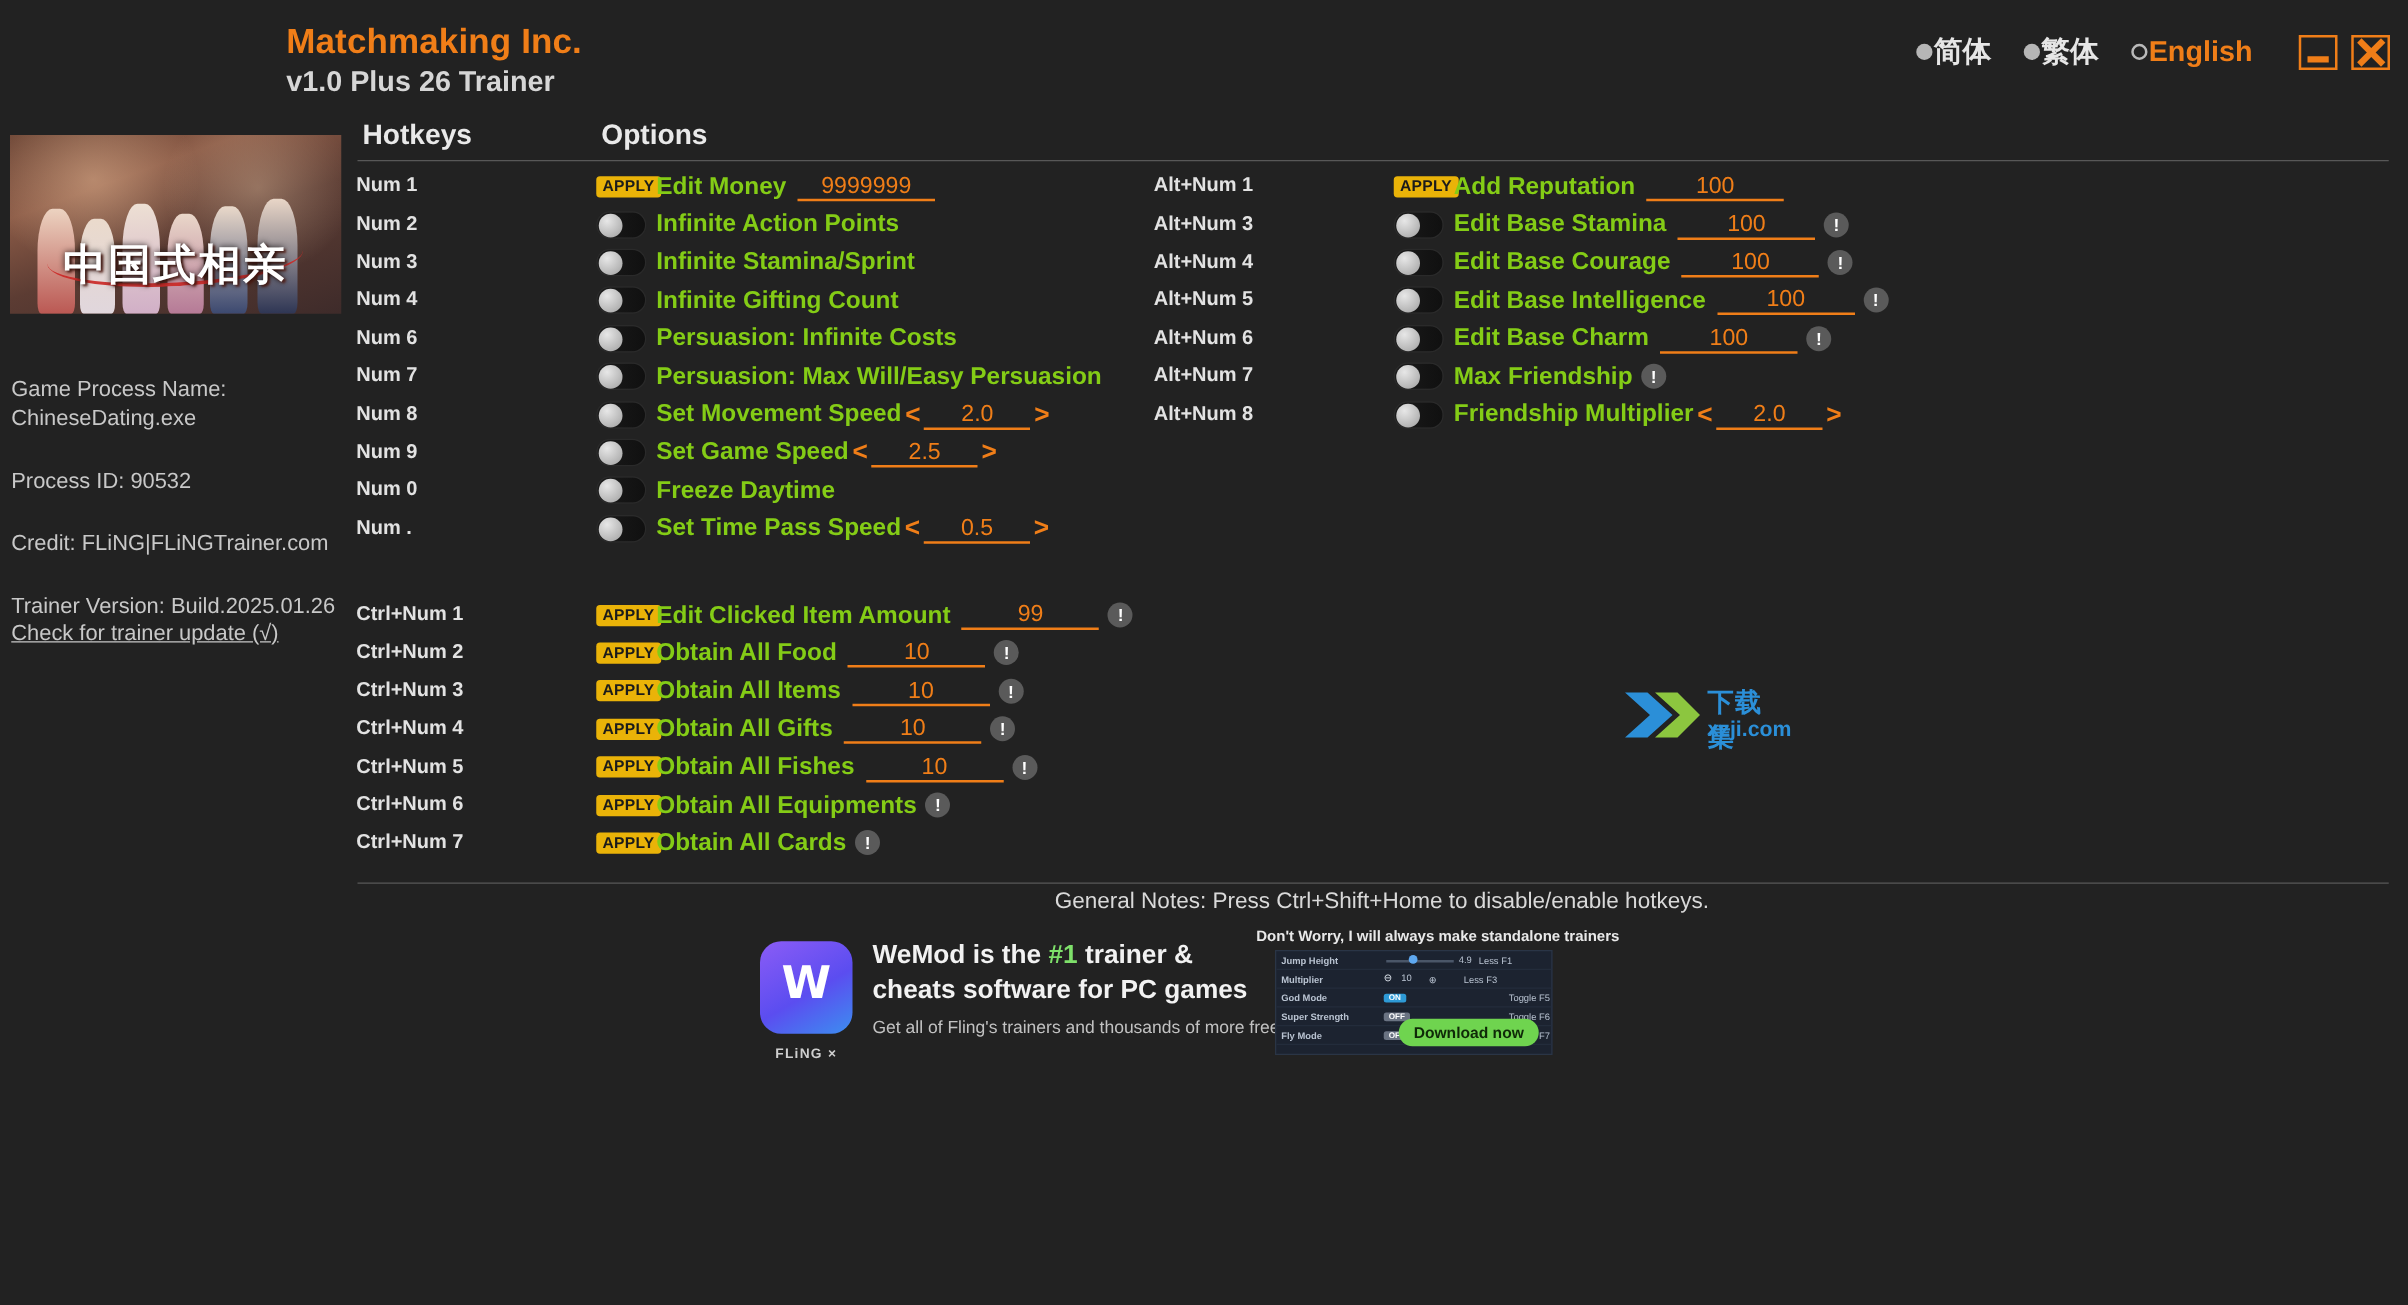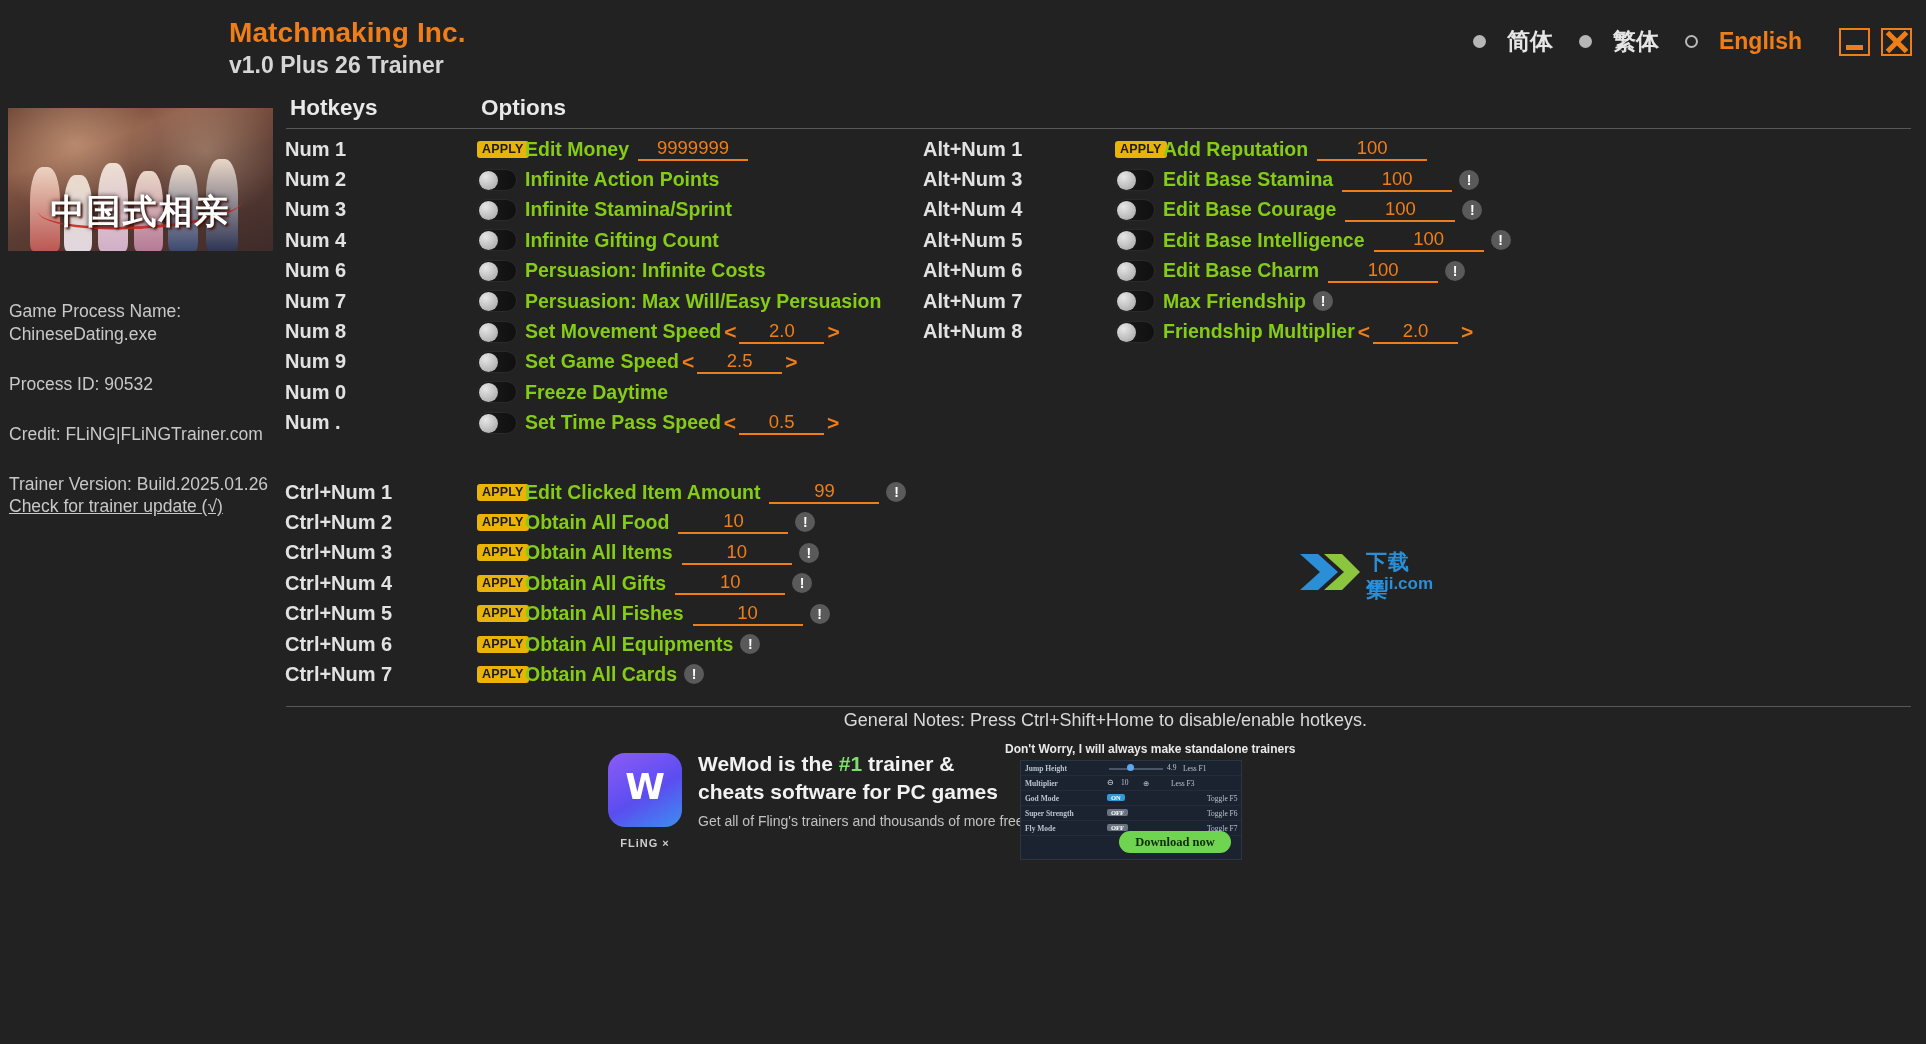--- a/index.html
+++ b/index.html
@@ -16,21 +16,21 @@
   .title-block { position:absolute; left:229px; top:16px; }
   .title-main {
     font-size: 28px; font-weight: bold; color:#f07e18; letter-spacing:0.1px;
     line-height: 34px;
   }
   .title-sub {
     font-size: 23px; font-weight: bold; color:#d6d6d6; line-height: 30px;
   }
 
   .lang-area { position:absolute; right:14px; top:26px; display:flex; align-items:center; gap:0px; }
-  .lang-opt { display:flex; align-items:center; gap:21px; margin-right:26px; cursor:pointer; }
+  .lang-opt { display:flex; align-items:center; gap:1px; margin-right:26px; cursor:pointer; }
   .radio-dot {
     width:13px; height:13px; border-radius:50%;
     background:#b6b6b6; display:inline-block;
   }
   .radio-ring {
     width:13px; height:13px; border-radius:50%;
     background:#222; border:2px solid #b9b9b9; display:inline-block;
   }
   .lang-label { font-size:23px; font-weight:bold; color:#e6e6e6; }
   .lang-label.active { color:#f07e18; }
@@ -95,21 +95,21 @@
   .divider-bottom {
     position:absolute; left:1px; top:616px; width:1625px; height:1px; background:#585858;
   }
 
   .grid-left  { position:absolute; left:0px;   top:44px; }
   .grid-right { position:absolute; left:638px; top:44px; }
 
   .row { position:relative; height:30.4px; display:flex; align-items:center; }
   .row.gapbefore { margin-top:39px; }
 
-  .hk { font-size:20px; font-weight:bold; color:#e2e2e2; width:0; flex:none; }
+  .hk { font-size:16px; font-weight:bold; color:#e2e2e2; width:0; flex:none; }
   .hk-left  { width:192px; }
   .hk-right { width:192px; }
 
   .ctrl { width:47px; flex:none; display:flex; align-items:center; }
 
   .toggle {
     width:40px; height:22px; border-radius:11px;
     background: linear-gradient(90deg,#1b1b1b,#101010);
     position:relative; cursor:pointer; border:1px solid #2a2a2a;
   }
@@ -179,22 +179,22 @@
   .ad-logo .fl {
     position:absolute; left:0; right:0; bottom:-22px; text-align:center;
     color:#cfcfcf; font-size:11px; font-weight:bold; letter-spacing:1px;
   }
   .ad-text { }
   .ad-h1 { font-size:21px; font-weight:bold; color:#f2f2f2; line-height:28px; white-space:nowrap;}
   .ad-h1 .hl { color:#7ee06a; }
   .ad-sub { font-size:14px; color:#c2c2c2; line-height:19px; margin-top:6px; }
 
   .ad-panel {
-    position:absolute; left:1020px; top:760px; width:222px; height:100px;
-    background:#1c2330; border:1px solid #2a3546; overflow:hidden;font-family:Liberation Serif, serif;
+    position:absolute; left:1020px; top:760px; width:222px; height:84px;
+    background:#1c2330; border:1px solid #2a3546; overflow:hidden;
   }
   .pr { position:relative; height:15px; border-bottom:1px solid #232c3b; font-size:7.5px; color:#b9c3d1; }
   .pr .nm { position:absolute; left:4px; top:3px; font-weight:bold; }
   .pr .mid { position:absolute; left:86px; top:2px; }
   .pr .r1 { position:absolute; left:150px; top:3px; }
   .pr .r2 { position:absolute; left:186px; top:3px; }
   .slider-track { position:absolute; left:88px; top:7px; width:54px; height:2px; background:#4a5668; }
   .slider-knob { position:absolute; left:106px; top:3px; width:7px; height:7px; border-radius:50%; background:#5ea8f0;}
   .pill { display:inline-block; padding:0 4px; border-radius:2px; font-size:6.5px; font-weight:bold; color:#fff; }
   .pill-on { background:#2e9ad6; }

